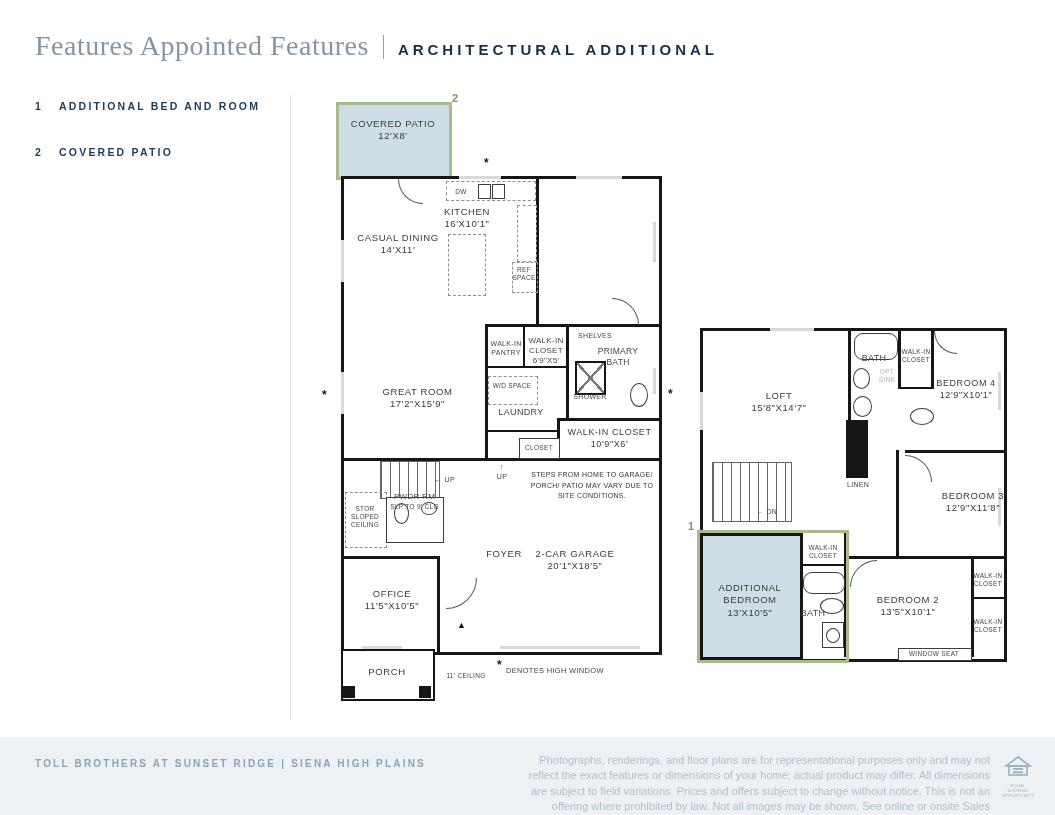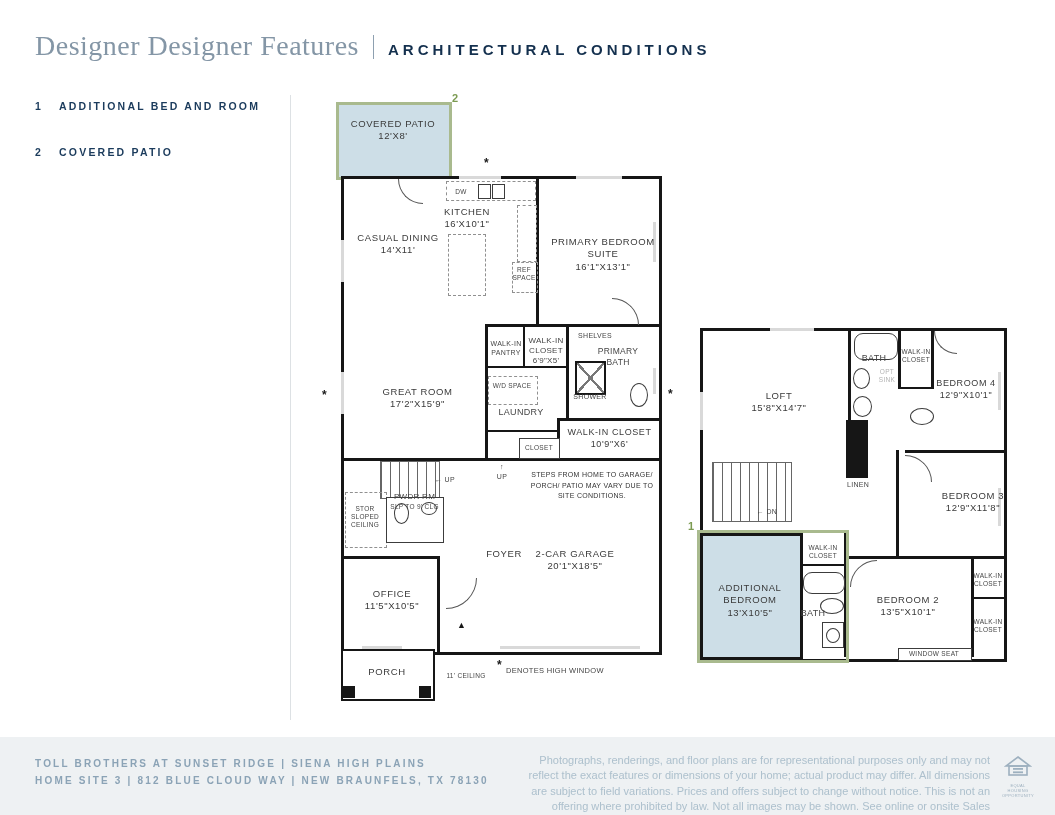--- a/index.html
+++ b/index.html
@@ -42,21 +42,21 @@
   .f-left{font-size:10px;font-weight:bold;color:#8ba3b6;letter-spacing:2.2px;line-height:1.8;}
   .f-disc{font-size:11px;color:#adc0cd;text-align:right;line-height:1.4;}
   .eh-caption{font-size:4px;color:#9db0bf;text-align:center;letter-spacing:.3px;}
 </style>
 </head>
 <body>
 
 <div id="root">
 
   <div class="abs" style="left:35px;top:30px;white-space:nowrap;">
-    <span class="hdr-title">Designer Designer Features</span><span class="hdr-divider"></span><span class="hdr-sub">ARCHITECTURAL CONDITIONS</span>
+    <span class="hdr-title">Features Appointed Features</span><span class="hdr-divider"></span><span class="hdr-sub">ARCHITECTURAL ADDITIONAL</span>
   </div>
 
   <div class="abs legend-item" style="left:35px;top:100px;">
     <span>1</span>
     <span>ADDITIONAL BED AND ROOM</span>
   </div>
   <div class="abs legend-item" style="left:35px;top:146px;">
     <span>2</span>
     <span>COVERED PATIO</span>
   </div>
@@ -103,24 +103,20 @@
   <div class="dashed" style="left:448px;top:234px;width:36px;height:60px;"></div>
 
   <div class="rm" style="left:430px;top:206px;width:74px;">
     <span>KITCHEN</span><br>
     <span>16'X10'1"</span>
   </div>
   <div class="rm" style="left:355px;top:232px;width:86px;">
     <span>CASUAL DINING</span><br>
     <span>14'X11'</span>
   </div>
-  <div class="rm" style="left:548px;top:236px;width:110px;">
-    <span>PRIMARY BEDROOM SUITE</span><br>
-    <span>16'1"X13'1"</span>
-  </div>
   <div class="sm" style="left:487px;top:340px;width:38px;">WALK-IN PANTRY</div>
   <div class="sm" style="left:524px;top:336px;width:44px;font-size:8px;">
     <span>WALK-IN CLOSET</span><br>
     <span>6'9"X5'</span>
   </div>
   <div class="sm" style="left:576px;top:332px;width:38px;">SHELVES</div>
   <div class="sm" style="left:588px;top:346px;width:60px;font-size:8.5px;">PRIMARY BATH</div>
   <div class="dashed" style="left:488px;top:376px;width:48px;height:27px;"></div>
   <div class="sm xs" style="left:489px;top:382px;width:46px;">W/D SPACE</div>
   <div class="shower" style="left:575px;top:361px;width:27px;height:30px;"></div>
@@ -249,21 +245,20 @@
   <div class="sm xs" style="left:972px;top:618px;width:32px;">WALK-IN CLOSET</div>
   <div class="thin" style="left:898px;top:648px;width:72px;height:11px;"></div>
   <div class="sm xs" style="left:899px;top:650px;width:70px;">WINDOW SEAT</div>
 
   <div class="arc" style="left:905px;top:455px;width:26px;height:26px;border-left:none;border-bottom:none;border-radius:0 100% 0 0;"></div>
   <div class="arc" style="left:850px;top:560px;width:26px;height:26px;border-right:none;border-bottom:none;border-radius:100% 0 0 0;"></div>
   <div class="arc" style="left:934px;top:331px;width:22px;height:22px;border-right:none;border-top:none;border-radius:0 0 0 100%;"></div>
 
   <div class="footer-band"></div>
   <div class="abs f-left" style="left:35px;top:755px;">TOLL BROTHERS AT SUNSET RIDGE  |  SIENA HIGH PLAINS</div>
-  <div class="abs f-left" style="left:35px;top:772px;">HOME SITE 3  |  812 BLUE CLOUD WAY  |  NEW BRAUNFELS, TX 78130</div>
   <div class="abs f-disc" style="left:520px;top:753px;width:470px;">Photographs, renderings, and floor plans are for representational purposes only and may not reflect the exact features or dimensions of your home; actual product may differ. All dimensions are subject to field variations. Prices and offers subject to change without notice. This is not an offering where prohibited by law. Not all images may be shown. See online or onsite Sales Consultants for details.</div>
   <div class="abs" style="left:1000px;top:755px;width:36px;text-align:center;">
     <svg width="28" height="24" viewBox="0 0 28 24">
       <path d="M14 2 L26 11 H2 Z" fill="none" stroke="#9db0bf" stroke-width="1.6"></path>
       <rect x="5" y="11" width="18" height="9" fill="none" stroke="#9db0bf" stroke-width="1.6"></rect>
       <rect x="9" y="13" width="10" height="1.8" fill="#9db0bf"></rect>
       <rect x="9" y="16.4" width="10" height="1.8" fill="#9db0bf"></rect>
     </svg>
     <div class="eh-caption">EQUAL HOUSING OPPORTUNITY</div>
   </div>

